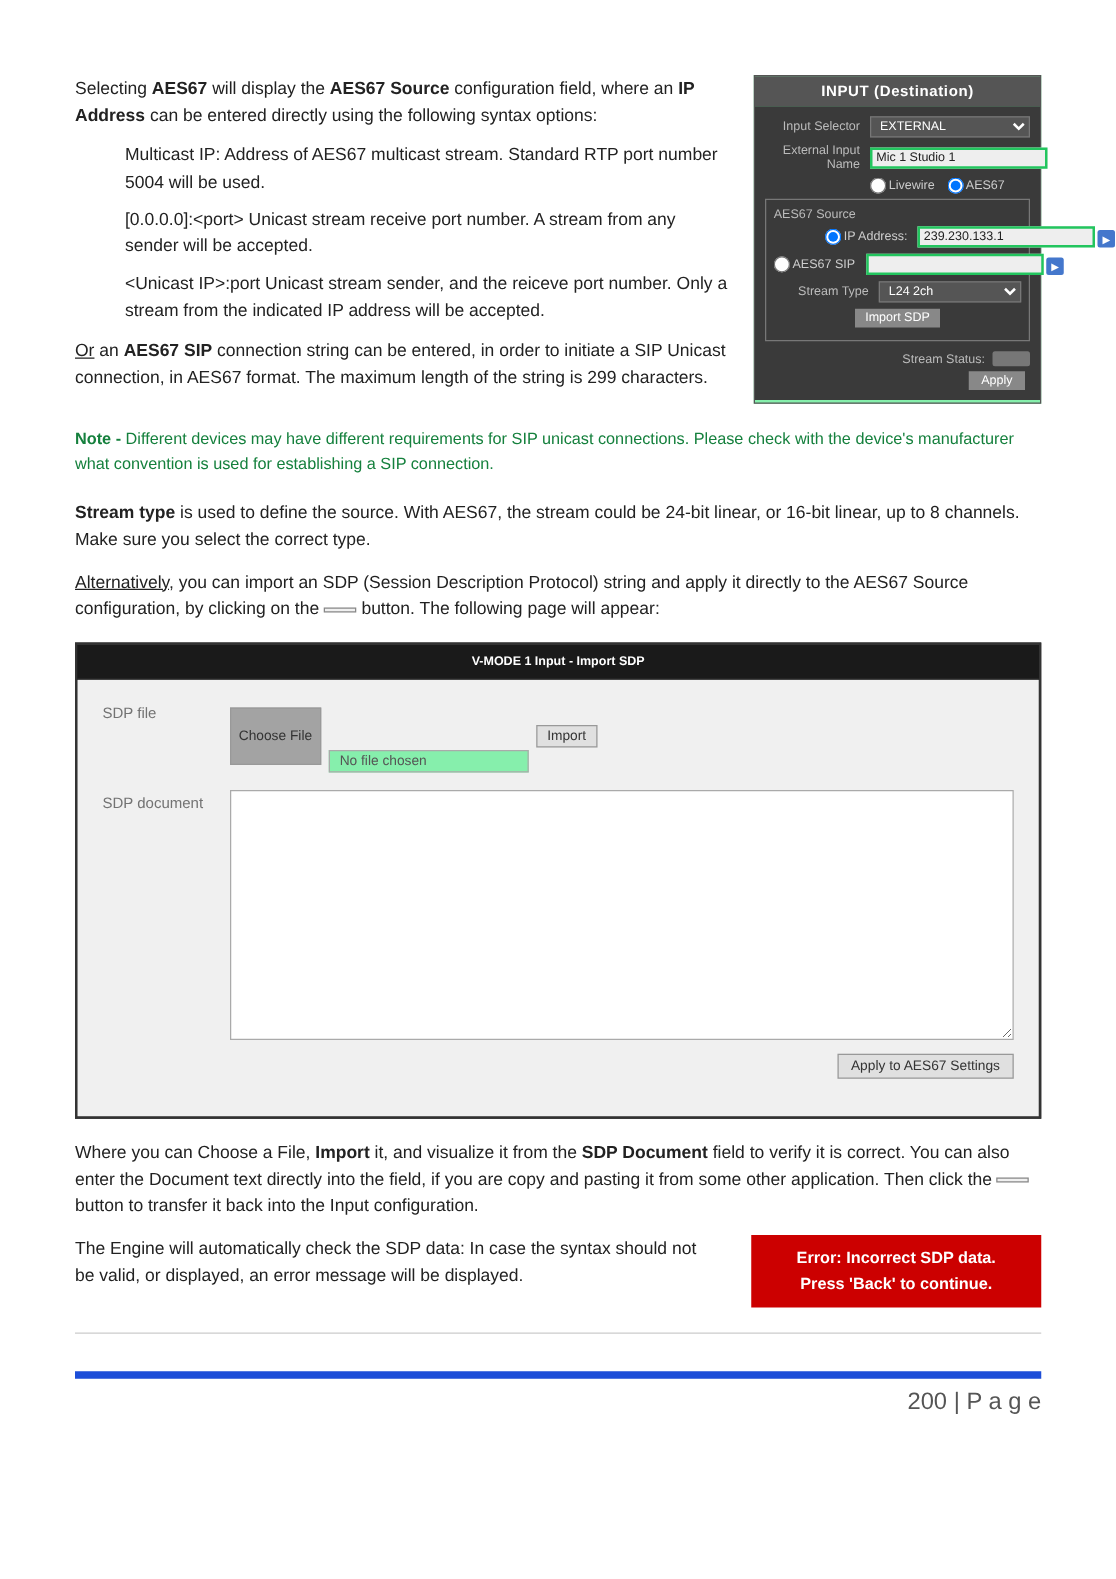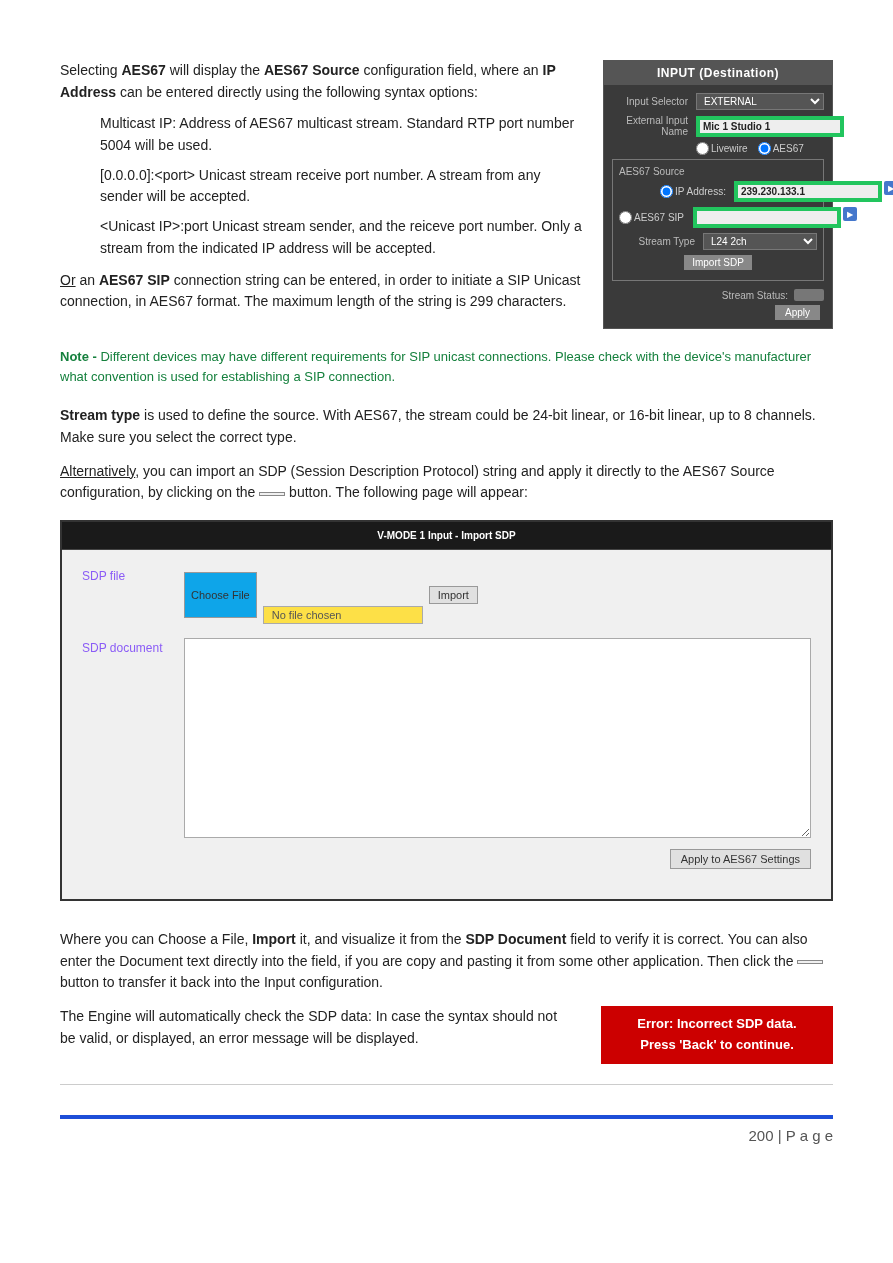--- a/index.html
+++ b/index.html
@@ -83,25 +83,24 @@
       color: #fff;
       border: 1px solid #777;
       font-size: 10px;
       padding: 1px 3px;
       flex: 1;
     }
 
     .panel-input {
       background: #eee;
       color: #222;
-      border: 4px solid #22c55e;
+      border: 2px solid #22c55e;
       font-size: 10px;
       padding: 1px 3px;
       flex: 1;
-      font-weight: bold;
     }
 
     .panel-radio-group {
       display: flex;
       gap: 10px;
       margin: 4px 0 4px 84px;
     }
 
     .panel-radio-label {
       color: #ccc;
@@ -118,21 +117,21 @@
     }
 
     .aes67-source-title {
       color: #bbb;
       font-size: 10px;
       margin-bottom: 4px;
     }
 
     .input-with-icon {
       display: flex;
-      align-items: flex-start;
+      align-items: flex-end;
       gap: 2px;
       flex: 1;
     }
 
     .blue-icon {
       width: 14px;
       height: 14px;
       background: #4477cc;
       border-radius: 2px;
       display: flex;
@@ -250,37 +249,37 @@
 
     .sdp-row {
       display: flex;
       align-items: flex-start;
       margin-bottom: 14px;
       gap: 12px;
     }
 
     .sdp-row-label {
       font-size: 12px;
-      color: #8b5cf6;
+      color: #737373;
       min-width: 90px;
       padding-top: 3px;
     }
 
     .sdp-file-input {
       border: 1px solid #aaa;
-      background: #fde047;
+      background: #86efac;
       padding: 2px 8px;
       font-size: 11px;
       color: #555;
       min-width: 160px;
       margin-top: 40px;
     }
 
     .sdp-choose-btn {
-      background: #0ea5e9;
+      background: #a3a3a3;
       border: 1px solid #999;
       padding: 16px 6px;
       font-size: 11px;
       color: #333;
       cursor: pointer;
     }
 
     .sdp-import-btn {
       background: #e0e0e0;
       border: 1px solid #999;
@@ -323,26 +322,26 @@
       font-size: 13px;
       font-weight: bold;
       line-height: 1.6;
       float: right;
       width: 232px;
       margin-left: 16px;
     }
 
     
     .page-footer {
-      border-top: 4px solid #1d4ed8;
+      border-top: 6px solid #1d4ed8;
       margin-top: 30px;
       padding-top: 8px;
       text-align: right;
       color: #555;
-      font-size: 15px;
+      font-size: 19px;
     }
 
     .divider {
       height: 1px;
       background: #ccc;
       margin: 20px 0;
     }
   </style>
 </head>
 <body>
@@ -454,21 +453,21 @@
       <div class="sdp-row" style="align-items:flex-start;">
         <span class="sdp-row-label">SDP document</span>
         <div style="flex:1;">
           <textarea class="sdp-textarea" style=""></textarea>
           <button class="sdp-apply-btn">Apply to AES67 Settings</button>
         </div>
       </div>
     </div>
   </div>
 
-  <div style="margin-top:28px;">
+  <div style="margin-top:16px;">
     <p class="body-text">
       <span>Where you can Choose a File, </span><b>Import</b><span> it, and visualize it from the </span><b>SDP Document</b><span> field to verify it is correct. You can also enter the Document text directly into the field, if you are copy and pasting it from some other application. Then click the </span><span class="inline-btn-placeholder">                              </span><span> button to transfer it back into the Input configuration.</span>
     </p>
     <div style="display:flex; align-items:flex-start; gap:12px;">
       <p class="body-text" style="flex:1; margin-bottom:0;">The Engine will automatically check the SDP data: In case the syntax should not be valid, or displayed,  an error message will be displayed.</p>
       <div class="error-box">
         <div>Error: Incorrect SDP data.</div>
         <div>Press 'Back' to continue.</div>
       </div>
     </div>

